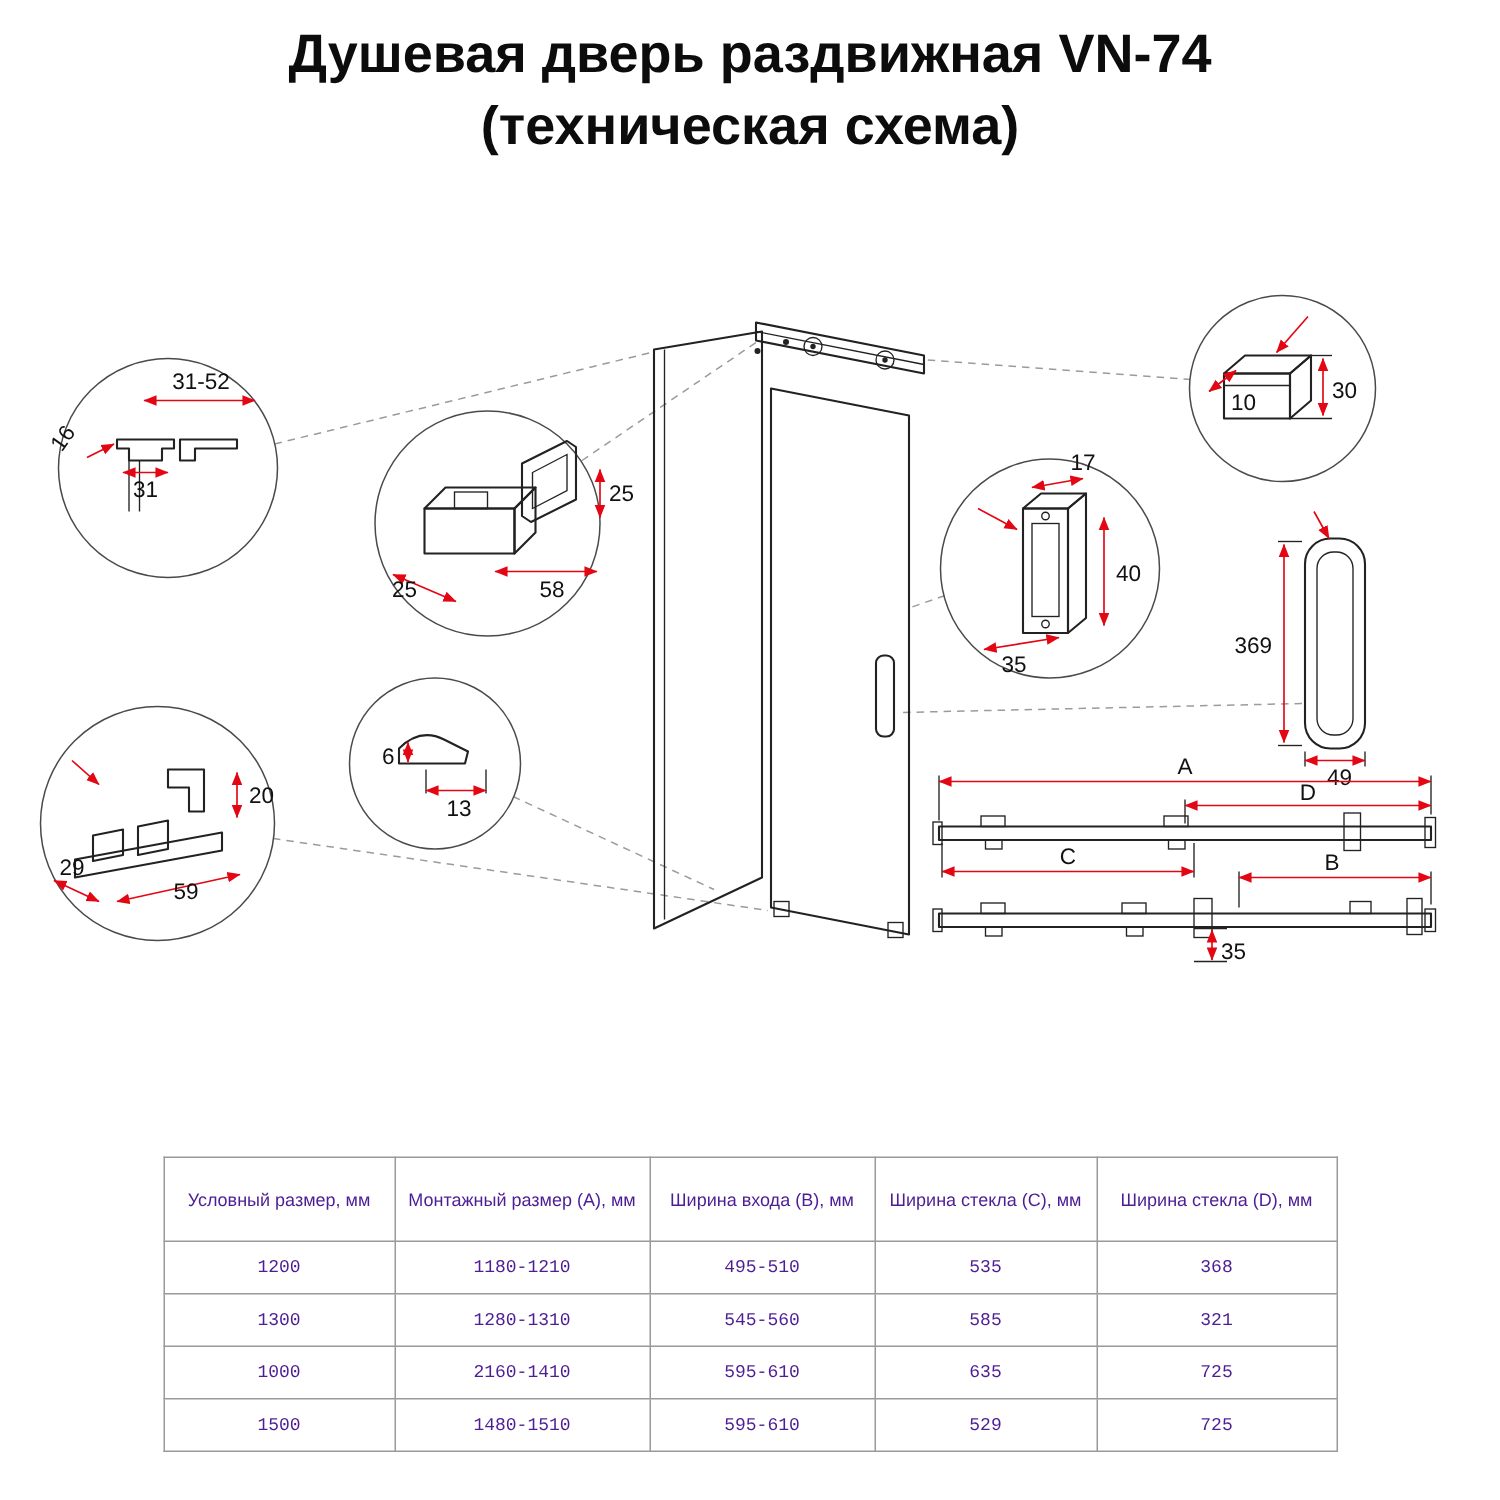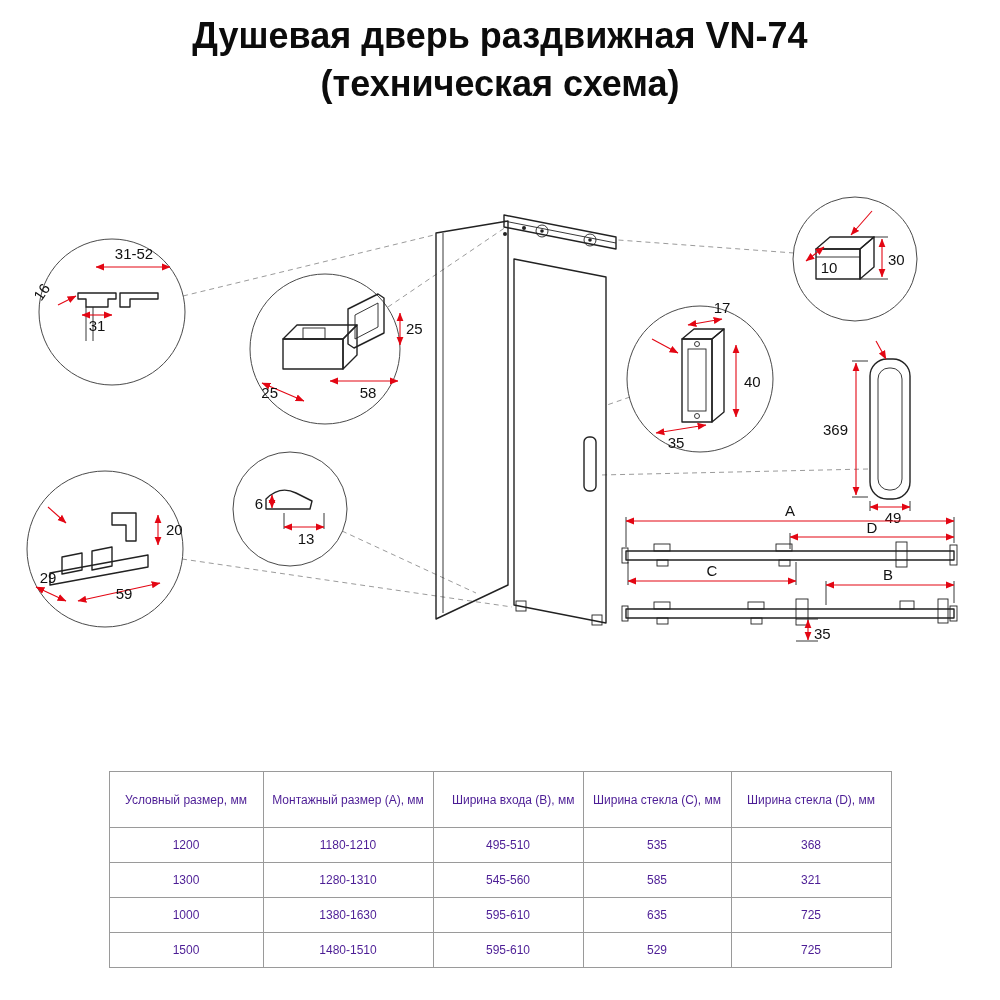--- a/index.html
+++ b/index.html
@@ -14,22 +14,22 @@
   svg { display: block; }
   .circ { stroke: #4a4a4a; stroke-width: 1; fill: #ffffff; }
   .ln   { stroke: #222; stroke-width: 1.4; fill: none; stroke-linejoin: round; }
   .lnT  { stroke: #222; stroke-width: 0.9; fill: none; }
   .dimline { stroke: var(--accent); stroke-width: 1.1; fill: none; }
   .lead { stroke: #9b9b9b; stroke-width: 1; fill: none; stroke-dasharray: 5 4; }
   .dim  { font-size: 15px; fill: #111; font-family: "Liberation Sans", sans-serif; }
   table { border-collapse: collapse; margin: 2px auto 0; table-layout: fixed; }
   th, td { border: 1px solid #9a9a9a; text-align: center; vertical-align: middle; font-size: 12px; color: #4c1d95; margin-top: 44px; }
   th { font-weight: 400; height: 56px; padding: 4px 8px; }
-  td { height: 35px; padding: 2px 4px; }
-  .c1 { width: 154px; } .c2 { width: 170px; } .c3 { width: 150px; text-align: right; } .c4 { width: 148px; } .c5 { width: 160px; }
+  td { height: 35px; padding: 2px 4px; font-family: Liberation Mono, monospace; }
+  .c1 { width: 154px; } .c2 { width: 170px; } .c3 { width: 150px; } .c4 { width: 148px; } .c5 { width: 160px; }
 </style>
 </head>
 <body>
 
 <div class="page">
 
   <div class="title">
     <div>Душевая дверь раздвижная VN-74</div>
     <div>(техническая схема)</div>
   </div>
@@ -233,21 +233,21 @@
       </tr>
       <tr>
         <td>1300</td>
         <td>1280-1310</td>
         <td>545-560</td>
         <td>585</td>
         <td>321</td>
       </tr>
       <tr>
         <td>1000</td>
-        <td>1380-1630</td>
+        <td>2160-1410</td>
         <td>595-610</td>
         <td>635</td>
         <td>725</td>
       </tr>
       <tr>
         <td>1500</td>
         <td>1480-1510</td>
         <td>595-610</td>
         <td>529</td>
         <td>725</td>

